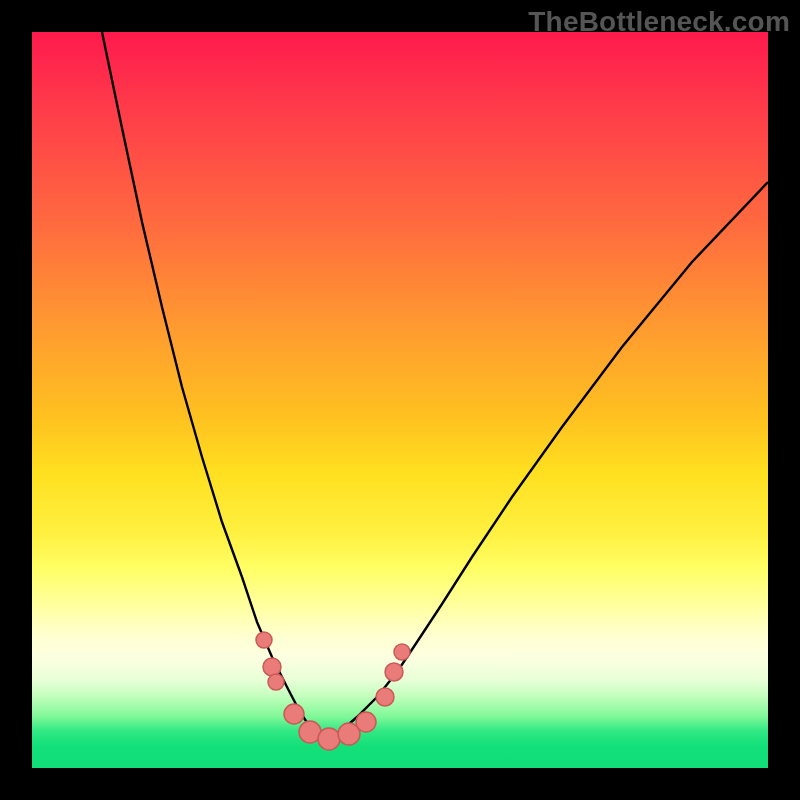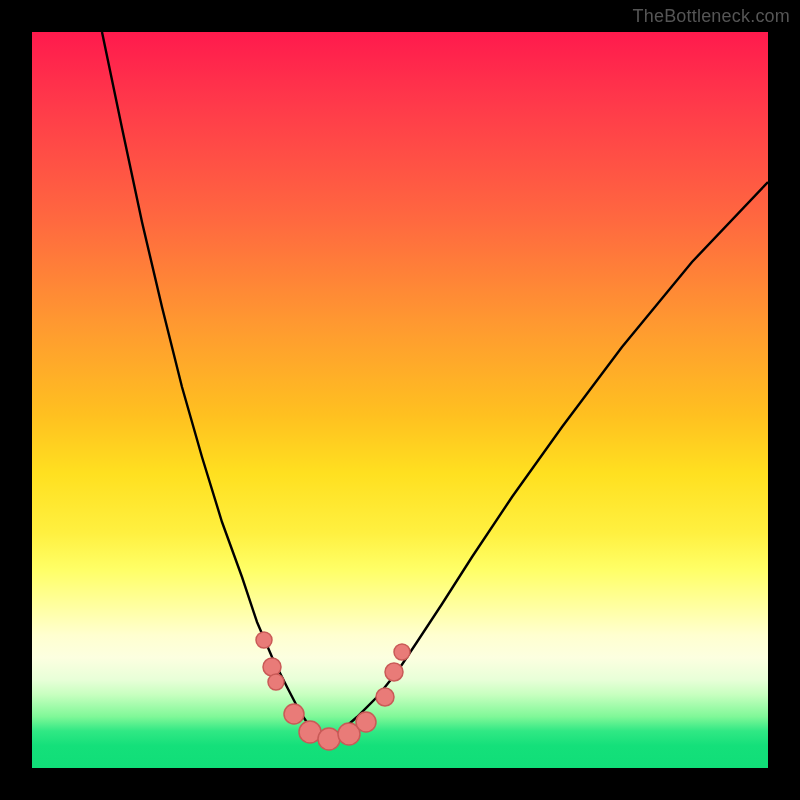--- a/index.html
+++ b/index.html
@@ -51,22 +51,22 @@
     left: 0;
     top: 0;
     width: 736px;
     height: 736px;
   }
   .watermark {
     position: absolute;
     top: 6px;
     right: 10px;
     color: #555;
-    font-size: 18px;
-    font-weight: 400;
+    font-size: 28px;
+    font-weight: 700;
     letter-spacing: 0.2px;
     user-select: none;
   }
 </style>
 </head>
 <body>
 
 <div class="frame">
   <div class="plot">
     <svg class="curve" viewBox="0 0 736 736">

